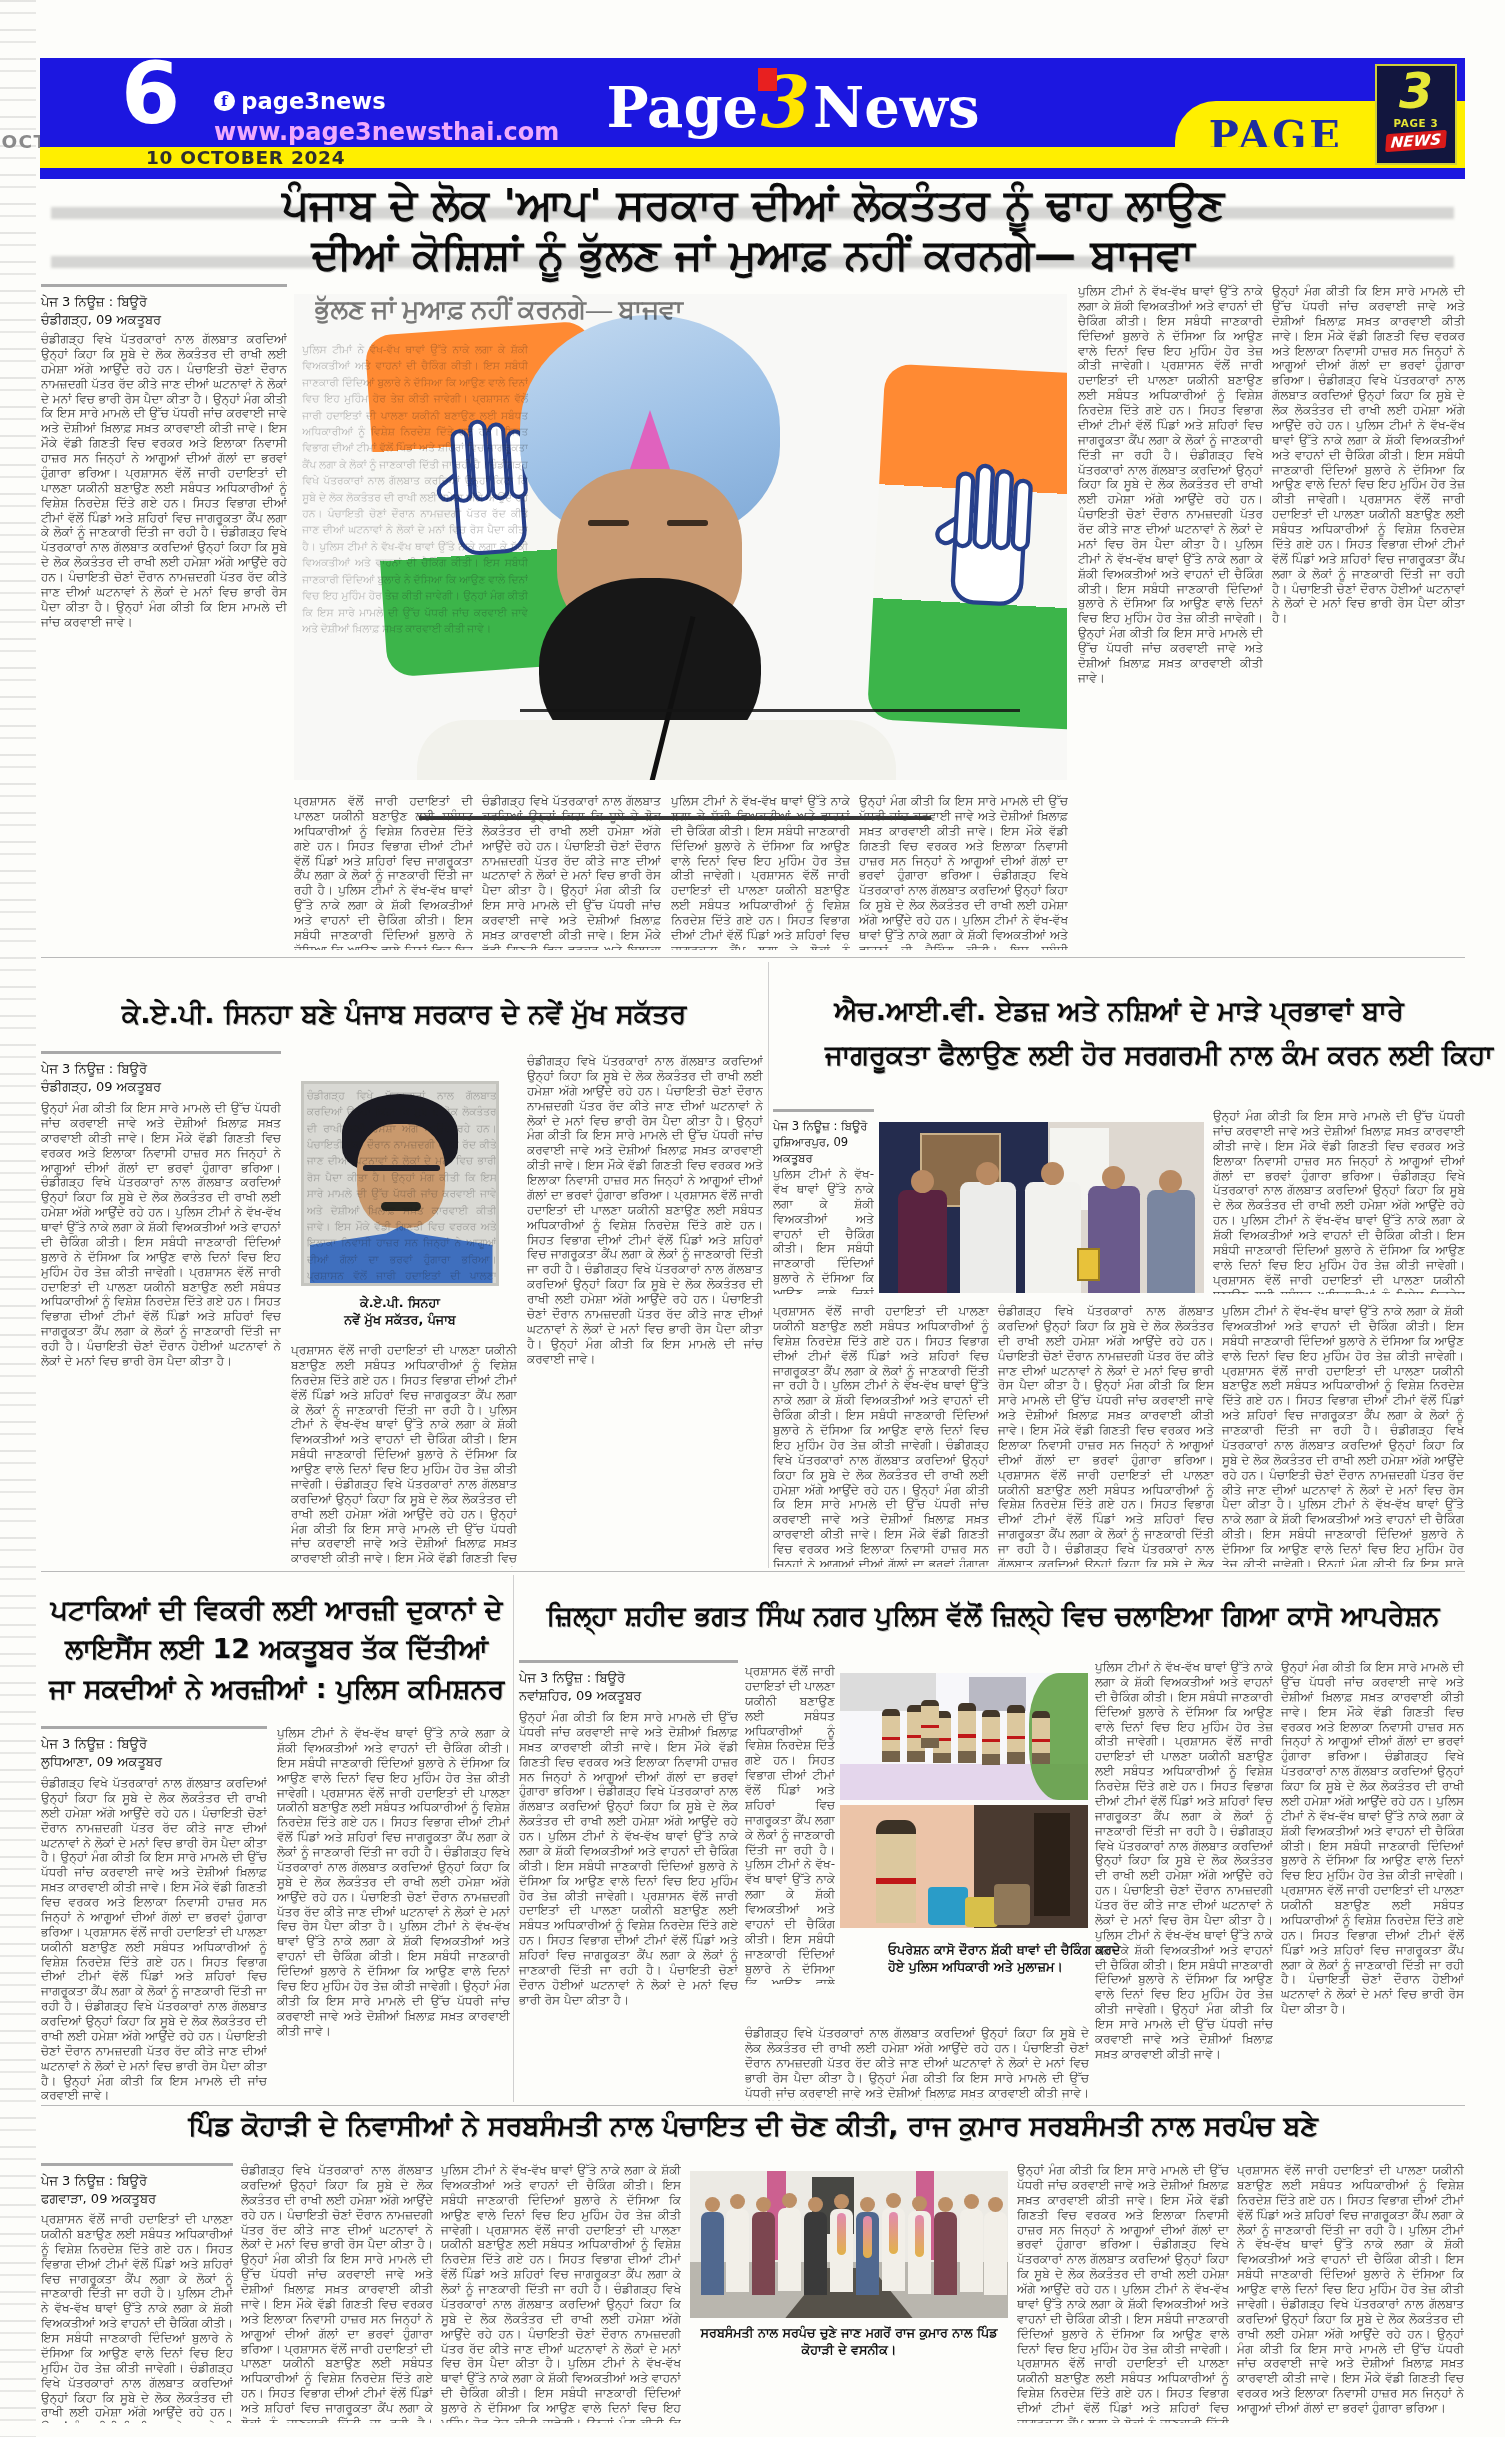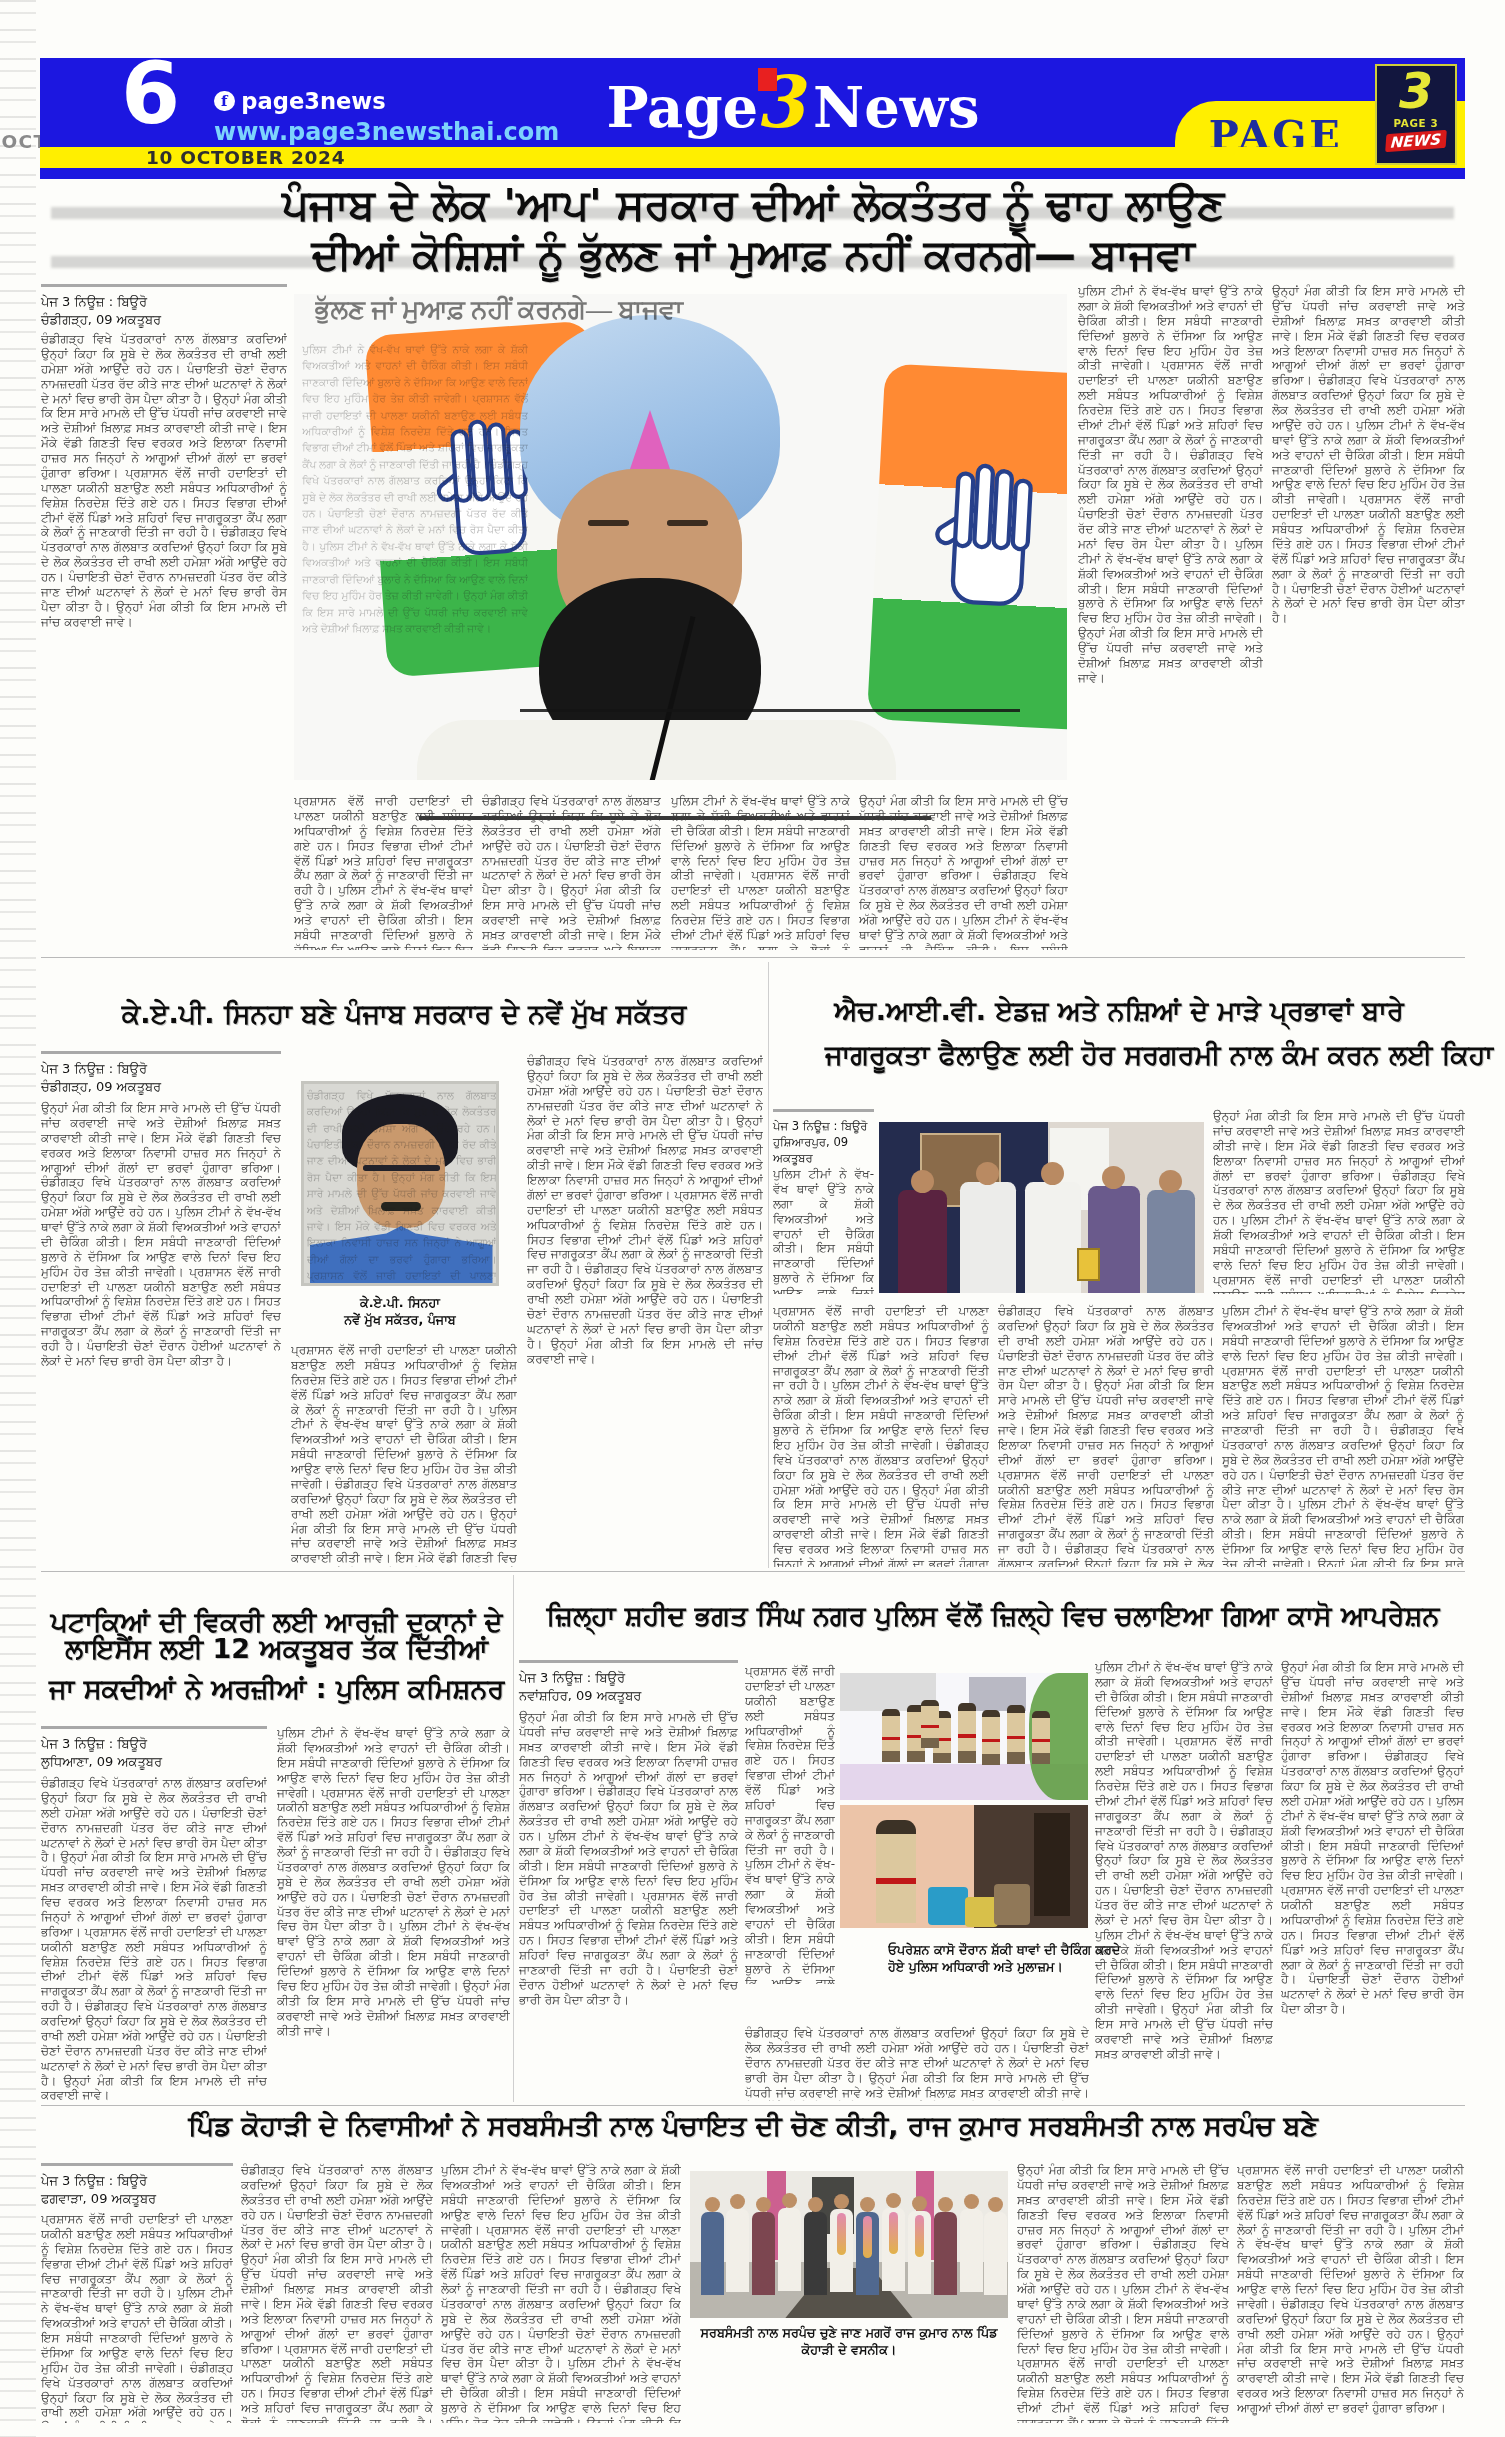--- a/index.html
+++ b/index.html
@@ -5,21 +5,21 @@
   html,body{margin:0;padding:0;background:#e9e9e9;}
   .page{position:relative;width:1506px;height:2438px;background:#fdfdfa;font-family:"DejaVu Sans",sans-serif;overflow:hidden;}
   
   .head-blue{position:absolute;left:40px;top:58px;width:1425px;height:89px;background:#1c17e0;}
   .head-thin{position:absolute;left:40px;top:168px;width:1425px;height:11px;background:#1c17e0;}
   .date-strip{position:absolute;left:40px;top:147px;width:1425px;height:20.5px;background:#ffef00;}
   .date-text{position:absolute;left:106px;top:0;font-size:18.5px;font-weight:bold;color:#2f2f2f;letter-spacing:0.7px;filter:blur(0.3px);}
   .pagenum{position:absolute;left:81px;top:-11px;font-size:85px;font-weight:bold;color:#fff;line-height:1.1;}
   .social-row{position:absolute;left:174px;top:30px;display:flex;align-items:center;gap:6.8px;color:#fff;font-weight:bold;font-size:22.6px;}
   .fb{display:inline-flex;width:20.5px;height:20.5px;border-radius:50%;background:#fff;color:#1c17e0;font-weight:bold;font-size:15px;align-items:center;justify-content:center;font-family:"DejaVu Serif",serif;}
-  .url{position:absolute;left:174px;top:60px;font-size:24px;font-weight:bold;color:#7dd3fc;}
+  .url{position:absolute;left:174px;top:60px;font-size:24px;font-weight:bold;color:#f0abfc;}
   .masthead{position:absolute;left:479px;top:0px;width:548px;height:89px;text-align:center;color:#fff;font-family:"DejaVu Serif",serif;font-weight:bold;}
   .mh-word{font-size:56px;line-height:89px;}
   .mh-3{position:relative;display:inline-block;color:#ffe400;font-size:71px;line-height:89px;margin:0 2.7px;font-style:italic;}
   .mh-3::before{content:"";position:absolute;left:-2.7px;top:9.6px;width:19px;height:23px;background:#e82020;}
   .india-tab{position:absolute;left:1135px;top:43px;width:290px;height:66px;background:#ffef00;border-radius:41px 0 0 0;display:flex;align-items:center;justify-content:center;}
   .india-txt{font-size:40px;font-weight:bold;color:#1e2e9e;font-family:"DejaVu Serif",serif;letter-spacing:2.7px;padding-right:89px;}
   .logo3{position:absolute;left:1335px;top:6.2px;width:82px;height:101px;background:#12163e;border:2.1px solid #cfcf3a;box-sizing:border-box;z-index:5;}
   .logo3-num{font-size:49px;font-weight:bold;font-style:italic;color:#e6e636;text-align:center;line-height:.95;margin-top:2.7px;}
   .logo3-page{font-size:10.3px;color:#e6e636;font-weight:bold;text-align:center;letter-spacing:0.7px;margin-top:1.4px;}
   .logo3-news{margin:3.4px auto 0;width:60px;background:#d81a1a;color:#fff;font-style:italic;font-weight:bold;font-size:15px;text-align:center;transform:skewX(-8deg) rotate(-4deg);border-radius:2.7px;}
@@ -186,21 +186,21 @@
     <div style="position:absolute;left:198px;bottom:12.3px;width:23px;height:33px;background:#e8c23a;border:2.1px solid #9a7c20;box-sizing:border-box;"></div>
   </div>
   <div class="col" style="left:1213px;top:1109px;width:252px;height:185px;">ਉਨ੍ਹਾਂ ਮੰਗ ਕੀਤੀ ਕਿ ਇਸ ਸਾਰੇ ਮਾਮਲੇ ਦੀ ਉੱਚ ਪੱਧਰੀ ਜਾਂਚ ਕਰਵਾਈ ਜਾਵੇ ਅਤੇ ਦੋਸ਼ੀਆਂ ਖ਼ਿਲਾਫ਼ ਸਖ਼ਤ ਕਾਰਵਾਈ ਕੀਤੀ ਜਾਵੇ। ਇਸ ਮੌਕੇ ਵੱਡੀ ਗਿਣਤੀ ਵਿਚ ਵਰਕਰ ਅਤੇ ਇਲਾਕਾ ਨਿਵਾਸੀ ਹਾਜ਼ਰ ਸਨ ਜਿਨ੍ਹਾਂ ਨੇ ਆਗੂਆਂ ਦੀਆਂ ਗੱਲਾਂ ਦਾ ਭਰਵਾਂ ਹੁੰਗਾਰਾ ਭਰਿਆ। ਚੰਡੀਗੜ੍ਹ ਵਿਖੇ ਪੱਤਰਕਾਰਾਂ ਨਾਲ ਗੱਲਬਾਤ ਕਰਦਿਆਂ ਉਨ੍ਹਾਂ ਕਿਹਾ ਕਿ ਸੂਬੇ ਦੇ ਲੋਕ ਲੋਕਤੰਤਰ ਦੀ ਰਾਖੀ ਲਈ ਹਮੇਸ਼ਾ ਅੱਗੇ ਆਉਂਦੇ ਰਹੇ ਹਨ। ਪੁਲਿਸ ਟੀਮਾਂ ਨੇ ਵੱਖ-ਵੱਖ ਥਾਵਾਂ ਉੱਤੇ ਨਾਕੇ ਲਗਾ ਕੇ ਸ਼ੱਕੀ ਵਿਅਕਤੀਆਂ ਅਤੇ ਵਾਹਨਾਂ ਦੀ ਚੈਕਿੰਗ ਕੀਤੀ। ਇਸ ਸਬੰਧੀ ਜਾਣਕਾਰੀ ਦਿੰਦਿਆਂ ਬੁਲਾਰੇ ਨੇ ਦੱਸਿਆ ਕਿ ਆਉਣ ਵਾਲੇ ਦਿਨਾਂ ਵਿਚ ਇਹ ਮੁਹਿੰਮ ਹੋਰ ਤੇਜ਼ ਕੀਤੀ ਜਾਵੇਗੀ। ਪ੍ਰਸ਼ਾਸਨ ਵੱਲੋਂ ਜਾਰੀ ਹਦਾਇਤਾਂ ਦੀ ਪਾਲਣਾ ਯਕੀਨੀ ਬਣਾਉਣ ਲਈ ਸਬੰਧਤ ਅਧਿਕਾਰੀਆਂ ਨੂੰ ਵਿਸ਼ੇਸ਼ ਨਿਰਦੇਸ਼ ਦਿੱਤੇ ਗਏ ਹਨ। ਸਿਹਤ ਵਿਭਾਗ ਦੀਆਂ ਟੀਮਾਂ ਵੱਲੋਂ ਪਿੰਡਾਂ ਅਤੇ ਸ਼ਹਿਰਾਂ ਵਿਚ ਜਾਗਰੂਕਤਾ ਕੈਂਪ ਲਗਾ ਕੇ ਲੋਕਾਂ ਨੂੰ ਜਾਣਕਾਰੀ ਦਿੱਤੀ ਜਾ ਰਹੀ ਹੈ। ਪੰਚਾਇਤੀ ਚੋਣਾਂ ਦੌਰਾਨ ਹੋਈਆਂ ਘਟਨਾਵਾਂ ਨੇ ਲੋਕਾਂ ਦੇ ਮਨਾਂ ਵਿਚ ਭਾਰੀ ਰੋਸ ਪੈਦਾ ਕੀਤਾ ਹੈ।</div>
   <div class="col" style="left:773px;top:1304px;width:216px;height:263px;">ਪ੍ਰਸ਼ਾਸਨ ਵੱਲੋਂ ਜਾਰੀ ਹਦਾਇਤਾਂ ਦੀ ਪਾਲਣਾ ਯਕੀਨੀ ਬਣਾਉਣ ਲਈ ਸਬੰਧਤ ਅਧਿਕਾਰੀਆਂ ਨੂੰ ਵਿਸ਼ੇਸ਼ ਨਿਰਦੇਸ਼ ਦਿੱਤੇ ਗਏ ਹਨ। ਸਿਹਤ ਵਿਭਾਗ ਦੀਆਂ ਟੀਮਾਂ ਵੱਲੋਂ ਪਿੰਡਾਂ ਅਤੇ ਸ਼ਹਿਰਾਂ ਵਿਚ ਜਾਗਰੂਕਤਾ ਕੈਂਪ ਲਗਾ ਕੇ ਲੋਕਾਂ ਨੂੰ ਜਾਣਕਾਰੀ ਦਿੱਤੀ ਜਾ ਰਹੀ ਹੈ। ਪੁਲਿਸ ਟੀਮਾਂ ਨੇ ਵੱਖ-ਵੱਖ ਥਾਵਾਂ ਉੱਤੇ ਨਾਕੇ ਲਗਾ ਕੇ ਸ਼ੱਕੀ ਵਿਅਕਤੀਆਂ ਅਤੇ ਵਾਹਨਾਂ ਦੀ ਚੈਕਿੰਗ ਕੀਤੀ। ਇਸ ਸਬੰਧੀ ਜਾਣਕਾਰੀ ਦਿੰਦਿਆਂ ਬੁਲਾਰੇ ਨੇ ਦੱਸਿਆ ਕਿ ਆਉਣ ਵਾਲੇ ਦਿਨਾਂ ਵਿਚ ਇਹ ਮੁਹਿੰਮ ਹੋਰ ਤੇਜ਼ ਕੀਤੀ ਜਾਵੇਗੀ। ਚੰਡੀਗੜ੍ਹ ਵਿਖੇ ਪੱਤਰਕਾਰਾਂ ਨਾਲ ਗੱਲਬਾਤ ਕਰਦਿਆਂ ਉਨ੍ਹਾਂ ਕਿਹਾ ਕਿ ਸੂਬੇ ਦੇ ਲੋਕ ਲੋਕਤੰਤਰ ਦੀ ਰਾਖੀ ਲਈ ਹਮੇਸ਼ਾ ਅੱਗੇ ਆਉਂਦੇ ਰਹੇ ਹਨ। ਉਨ੍ਹਾਂ ਮੰਗ ਕੀਤੀ ਕਿ ਇਸ ਸਾਰੇ ਮਾਮਲੇ ਦੀ ਉੱਚ ਪੱਧਰੀ ਜਾਂਚ ਕਰਵਾਈ ਜਾਵੇ ਅਤੇ ਦੋਸ਼ੀਆਂ ਖ਼ਿਲਾਫ਼ ਸਖ਼ਤ ਕਾਰਵਾਈ ਕੀਤੀ ਜਾਵੇ। ਇਸ ਮੌਕੇ ਵੱਡੀ ਗਿਣਤੀ ਵਿਚ ਵਰਕਰ ਅਤੇ ਇਲਾਕਾ ਨਿਵਾਸੀ ਹਾਜ਼ਰ ਸਨ ਜਿਨ੍ਹਾਂ ਨੇ ਆਗੂਆਂ ਦੀਆਂ ਗੱਲਾਂ ਦਾ ਭਰਵਾਂ ਹੁੰਗਾਰਾ ਭਰਿਆ।</div>
   <div class="col" style="left:998px;top:1304px;width:216px;height:263px;">ਚੰਡੀਗੜ੍ਹ ਵਿਖੇ ਪੱਤਰਕਾਰਾਂ ਨਾਲ ਗੱਲਬਾਤ ਕਰਦਿਆਂ ਉਨ੍ਹਾਂ ਕਿਹਾ ਕਿ ਸੂਬੇ ਦੇ ਲੋਕ ਲੋਕਤੰਤਰ ਦੀ ਰਾਖੀ ਲਈ ਹਮੇਸ਼ਾ ਅੱਗੇ ਆਉਂਦੇ ਰਹੇ ਹਨ। ਪੰਚਾਇਤੀ ਚੋਣਾਂ ਦੌਰਾਨ ਨਾਮਜ਼ਦਗੀ ਪੱਤਰ ਰੱਦ ਕੀਤੇ ਜਾਣ ਦੀਆਂ ਘਟਨਾਵਾਂ ਨੇ ਲੋਕਾਂ ਦੇ ਮਨਾਂ ਵਿਚ ਭਾਰੀ ਰੋਸ ਪੈਦਾ ਕੀਤਾ ਹੈ। ਉਨ੍ਹਾਂ ਮੰਗ ਕੀਤੀ ਕਿ ਇਸ ਸਾਰੇ ਮਾਮਲੇ ਦੀ ਉੱਚ ਪੱਧਰੀ ਜਾਂਚ ਕਰਵਾਈ ਜਾਵੇ ਅਤੇ ਦੋਸ਼ੀਆਂ ਖ਼ਿਲਾਫ਼ ਸਖ਼ਤ ਕਾਰਵਾਈ ਕੀਤੀ ਜਾਵੇ। ਇਸ ਮੌਕੇ ਵੱਡੀ ਗਿਣਤੀ ਵਿਚ ਵਰਕਰ ਅਤੇ ਇਲਾਕਾ ਨਿਵਾਸੀ ਹਾਜ਼ਰ ਸਨ ਜਿਨ੍ਹਾਂ ਨੇ ਆਗੂਆਂ ਦੀਆਂ ਗੱਲਾਂ ਦਾ ਭਰਵਾਂ ਹੁੰਗਾਰਾ ਭਰਿਆ। ਪ੍ਰਸ਼ਾਸਨ ਵੱਲੋਂ ਜਾਰੀ ਹਦਾਇਤਾਂ ਦੀ ਪਾਲਣਾ ਯਕੀਨੀ ਬਣਾਉਣ ਲਈ ਸਬੰਧਤ ਅਧਿਕਾਰੀਆਂ ਨੂੰ ਵਿਸ਼ੇਸ਼ ਨਿਰਦੇਸ਼ ਦਿੱਤੇ ਗਏ ਹਨ। ਸਿਹਤ ਵਿਭਾਗ ਦੀਆਂ ਟੀਮਾਂ ਵੱਲੋਂ ਪਿੰਡਾਂ ਅਤੇ ਸ਼ਹਿਰਾਂ ਵਿਚ ਜਾਗਰੂਕਤਾ ਕੈਂਪ ਲਗਾ ਕੇ ਲੋਕਾਂ ਨੂੰ ਜਾਣਕਾਰੀ ਦਿੱਤੀ ਜਾ ਰਹੀ ਹੈ। ਚੰਡੀਗੜ੍ਹ ਵਿਖੇ ਪੱਤਰਕਾਰਾਂ ਨਾਲ ਗੱਲਬਾਤ ਕਰਦਿਆਂ ਉਨ੍ਹਾਂ ਕਿਹਾ ਕਿ ਸੂਬੇ ਦੇ ਲੋਕ ਲੋਕਤੰਤਰ ਦੀ ਰਾਖੀ ਲਈ ਹਮੇਸ਼ਾ ਅੱਗੇ ਆਉਂਦੇ ਰਹੇ ਹਨ। ਪੰਚਾਇਤੀ ਚੋਣਾਂ ਦੌਰਾਨ ਨਾਮਜ਼ਦਗੀ ਪੱਤਰ ਰੱਦ ਕੀਤੇ ਜਾਣ ਦੀਆਂ ਘਟਨਾਵਾਂ ਨੇ ਲੋਕਾਂ ਦੇ ਮਨਾਂ ਵਿਚ ਭਾਰੀ ਰੋਸ ਪੈਦਾ ਕੀਤਾ ਹੈ। ਉਨ੍ਹਾਂ ਮੰਗ ਕੀਤੀ ਕਿ ਇਸ ਮਾਮਲੇ ਦੀ ਜਾਂਚ ਕਰਵਾਈ ਜਾਵੇ।</div>
   <div class="col" style="left:1222px;top:1304px;width:242px;height:263px;">ਪੁਲਿਸ ਟੀਮਾਂ ਨੇ ਵੱਖ-ਵੱਖ ਥਾਵਾਂ ਉੱਤੇ ਨਾਕੇ ਲਗਾ ਕੇ ਸ਼ੱਕੀ ਵਿਅਕਤੀਆਂ ਅਤੇ ਵਾਹਨਾਂ ਦੀ ਚੈਕਿੰਗ ਕੀਤੀ। ਇਸ ਸਬੰਧੀ ਜਾਣਕਾਰੀ ਦਿੰਦਿਆਂ ਬੁਲਾਰੇ ਨੇ ਦੱਸਿਆ ਕਿ ਆਉਣ ਵਾਲੇ ਦਿਨਾਂ ਵਿਚ ਇਹ ਮੁਹਿੰਮ ਹੋਰ ਤੇਜ਼ ਕੀਤੀ ਜਾਵੇਗੀ। ਪ੍ਰਸ਼ਾਸਨ ਵੱਲੋਂ ਜਾਰੀ ਹਦਾਇਤਾਂ ਦੀ ਪਾਲਣਾ ਯਕੀਨੀ ਬਣਾਉਣ ਲਈ ਸਬੰਧਤ ਅਧਿਕਾਰੀਆਂ ਨੂੰ ਵਿਸ਼ੇਸ਼ ਨਿਰਦੇਸ਼ ਦਿੱਤੇ ਗਏ ਹਨ। ਸਿਹਤ ਵਿਭਾਗ ਦੀਆਂ ਟੀਮਾਂ ਵੱਲੋਂ ਪਿੰਡਾਂ ਅਤੇ ਸ਼ਹਿਰਾਂ ਵਿਚ ਜਾਗਰੂਕਤਾ ਕੈਂਪ ਲਗਾ ਕੇ ਲੋਕਾਂ ਨੂੰ ਜਾਣਕਾਰੀ ਦਿੱਤੀ ਜਾ ਰਹੀ ਹੈ। ਚੰਡੀਗੜ੍ਹ ਵਿਖੇ ਪੱਤਰਕਾਰਾਂ ਨਾਲ ਗੱਲਬਾਤ ਕਰਦਿਆਂ ਉਨ੍ਹਾਂ ਕਿਹਾ ਕਿ ਸੂਬੇ ਦੇ ਲੋਕ ਲੋਕਤੰਤਰ ਦੀ ਰਾਖੀ ਲਈ ਹਮੇਸ਼ਾ ਅੱਗੇ ਆਉਂਦੇ ਰਹੇ ਹਨ। ਪੰਚਾਇਤੀ ਚੋਣਾਂ ਦੌਰਾਨ ਨਾਮਜ਼ਦਗੀ ਪੱਤਰ ਰੱਦ ਕੀਤੇ ਜਾਣ ਦੀਆਂ ਘਟਨਾਵਾਂ ਨੇ ਲੋਕਾਂ ਦੇ ਮਨਾਂ ਵਿਚ ਰੋਸ ਪੈਦਾ ਕੀਤਾ ਹੈ। ਪੁਲਿਸ ਟੀਮਾਂ ਨੇ ਵੱਖ-ਵੱਖ ਥਾਵਾਂ ਉੱਤੇ ਨਾਕੇ ਲਗਾ ਕੇ ਸ਼ੱਕੀ ਵਿਅਕਤੀਆਂ ਅਤੇ ਵਾਹਨਾਂ ਦੀ ਚੈਕਿੰਗ ਕੀਤੀ। ਇਸ ਸਬੰਧੀ ਜਾਣਕਾਰੀ ਦਿੰਦਿਆਂ ਬੁਲਾਰੇ ਨੇ ਦੱਸਿਆ ਕਿ ਆਉਣ ਵਾਲੇ ਦਿਨਾਂ ਵਿਚ ਇਹ ਮੁਹਿੰਮ ਹੋਰ ਤੇਜ਼ ਕੀਤੀ ਜਾਵੇਗੀ। ਉਨ੍ਹਾਂ ਮੰਗ ਕੀਤੀ ਕਿ ਇਸ ਸਾਰੇ ਮਾਮਲੇ ਦੀ ਉੱਚ ਪੱਧਰੀ ਜਾਂਚ ਕਰਵਾਈ ਜਾਵੇ ਅਤੇ ਦੋਸ਼ੀਆਂ ਖ਼ਿਲਾਫ਼ ਸਖ਼ਤ ਕਾਰਵਾਈ ਕੀਤੀ ਜਾਵੇ।</div>
 
   <div class="rule" style="left:41px;top:1571px;width:1424px;height:1.4px;"></div>
   <div class="vrule" style="left:513px;top:1575px;width:1.4px;height:527px;"></div>
 
-  <div class="hl hl-sub" style="left:44px;top:1595px;width:465px;margin-top:12px;">ਪਟਾਕਿਆਂ ਦੀ ਵਿਕਰੀ ਲਈ ਆਰਜ਼ੀ ਦੁਕਾਨਾਂ ਦੇ</div>
+  <div class="hl hl-sub" style="left:44px;top:1595px;width:465px;">ਪਟਾਕਿਆਂ ਦੀ ਵਿਕਰੀ ਲਈ ਆਰਜ਼ੀ ਦੁਕਾਨਾਂ ਦੇ</div>
   <div class="hl hl-sub" style="left:44px;top:1634px;width:465px;">ਲਾਇਸੈਂਸ ਲਈ 12 ਅਕਤੂਬਰ ਤੱਕ ਦਿੱਤੀਆਂ</div>
   <div class="hl hl-sub" style="left:44px;top:1674px;width:465px;">ਜਾ ਸਕਦੀਆਂ ਨੇ ਅਰਜ਼ੀਆਂ : ਪੁਲਿਸ ਕਮਿਸ਼ਨਰ</div>
   <div class="dateline" style="left:41px;top:1726px;width:226px;">
     <span>ਪੇਜ 3 ਨਿਊਜ਼ : ਬਿਊਰੋ</span><br>
     <span>ਲੁਧਿਆਣਾ, 09 ਅਕਤੂਬਰ</span>
   </div>
   <div class="col" style="left:41px;top:1776px;width:226px;height:325px;">ਚੰਡੀਗੜ੍ਹ ਵਿਖੇ ਪੱਤਰਕਾਰਾਂ ਨਾਲ ਗੱਲਬਾਤ ਕਰਦਿਆਂ ਉਨ੍ਹਾਂ ਕਿਹਾ ਕਿ ਸੂਬੇ ਦੇ ਲੋਕ ਲੋਕਤੰਤਰ ਦੀ ਰਾਖੀ ਲਈ ਹਮੇਸ਼ਾ ਅੱਗੇ ਆਉਂਦੇ ਰਹੇ ਹਨ। ਪੰਚਾਇਤੀ ਚੋਣਾਂ ਦੌਰਾਨ ਨਾਮਜ਼ਦਗੀ ਪੱਤਰ ਰੱਦ ਕੀਤੇ ਜਾਣ ਦੀਆਂ ਘਟਨਾਵਾਂ ਨੇ ਲੋਕਾਂ ਦੇ ਮਨਾਂ ਵਿਚ ਭਾਰੀ ਰੋਸ ਪੈਦਾ ਕੀਤਾ ਹੈ। ਉਨ੍ਹਾਂ ਮੰਗ ਕੀਤੀ ਕਿ ਇਸ ਸਾਰੇ ਮਾਮਲੇ ਦੀ ਉੱਚ ਪੱਧਰੀ ਜਾਂਚ ਕਰਵਾਈ ਜਾਵੇ ਅਤੇ ਦੋਸ਼ੀਆਂ ਖ਼ਿਲਾਫ਼ ਸਖ਼ਤ ਕਾਰਵਾਈ ਕੀਤੀ ਜਾਵੇ। ਇਸ ਮੌਕੇ ਵੱਡੀ ਗਿਣਤੀ ਵਿਚ ਵਰਕਰ ਅਤੇ ਇਲਾਕਾ ਨਿਵਾਸੀ ਹਾਜ਼ਰ ਸਨ ਜਿਨ੍ਹਾਂ ਨੇ ਆਗੂਆਂ ਦੀਆਂ ਗੱਲਾਂ ਦਾ ਭਰਵਾਂ ਹੁੰਗਾਰਾ ਭਰਿਆ। ਪ੍ਰਸ਼ਾਸਨ ਵੱਲੋਂ ਜਾਰੀ ਹਦਾਇਤਾਂ ਦੀ ਪਾਲਣਾ ਯਕੀਨੀ ਬਣਾਉਣ ਲਈ ਸਬੰਧਤ ਅਧਿਕਾਰੀਆਂ ਨੂੰ ਵਿਸ਼ੇਸ਼ ਨਿਰਦੇਸ਼ ਦਿੱਤੇ ਗਏ ਹਨ। ਸਿਹਤ ਵਿਭਾਗ ਦੀਆਂ ਟੀਮਾਂ ਵੱਲੋਂ ਪਿੰਡਾਂ ਅਤੇ ਸ਼ਹਿਰਾਂ ਵਿਚ ਜਾਗਰੂਕਤਾ ਕੈਂਪ ਲਗਾ ਕੇ ਲੋਕਾਂ ਨੂੰ ਜਾਣਕਾਰੀ ਦਿੱਤੀ ਜਾ ਰਹੀ ਹੈ। ਚੰਡੀਗੜ੍ਹ ਵਿਖੇ ਪੱਤਰਕਾਰਾਂ ਨਾਲ ਗੱਲਬਾਤ ਕਰਦਿਆਂ ਉਨ੍ਹਾਂ ਕਿਹਾ ਕਿ ਸੂਬੇ ਦੇ ਲੋਕ ਲੋਕਤੰਤਰ ਦੀ ਰਾਖੀ ਲਈ ਹਮੇਸ਼ਾ ਅੱਗੇ ਆਉਂਦੇ ਰਹੇ ਹਨ। ਪੰਚਾਇਤੀ ਚੋਣਾਂ ਦੌਰਾਨ ਨਾਮਜ਼ਦਗੀ ਪੱਤਰ ਰੱਦ ਕੀਤੇ ਜਾਣ ਦੀਆਂ ਘਟਨਾਵਾਂ ਨੇ ਲੋਕਾਂ ਦੇ ਮਨਾਂ ਵਿਚ ਭਾਰੀ ਰੋਸ ਪੈਦਾ ਕੀਤਾ ਹੈ। ਉਨ੍ਹਾਂ ਮੰਗ ਕੀਤੀ ਕਿ ਇਸ ਮਾਮਲੇ ਦੀ ਜਾਂਚ ਕਰਵਾਈ ਜਾਵੇ।</div>
   <div class="col" style="left:277px;top:1726px;width:233px;height:375px;">ਪੁਲਿਸ ਟੀਮਾਂ ਨੇ ਵੱਖ-ਵੱਖ ਥਾਵਾਂ ਉੱਤੇ ਨਾਕੇ ਲਗਾ ਕੇ ਸ਼ੱਕੀ ਵਿਅਕਤੀਆਂ ਅਤੇ ਵਾਹਨਾਂ ਦੀ ਚੈਕਿੰਗ ਕੀਤੀ। ਇਸ ਸਬੰਧੀ ਜਾਣਕਾਰੀ ਦਿੰਦਿਆਂ ਬੁਲਾਰੇ ਨੇ ਦੱਸਿਆ ਕਿ ਆਉਣ ਵਾਲੇ ਦਿਨਾਂ ਵਿਚ ਇਹ ਮੁਹਿੰਮ ਹੋਰ ਤੇਜ਼ ਕੀਤੀ ਜਾਵੇਗੀ। ਪ੍ਰਸ਼ਾਸਨ ਵੱਲੋਂ ਜਾਰੀ ਹਦਾਇਤਾਂ ਦੀ ਪਾਲਣਾ ਯਕੀਨੀ ਬਣਾਉਣ ਲਈ ਸਬੰਧਤ ਅਧਿਕਾਰੀਆਂ ਨੂੰ ਵਿਸ਼ੇਸ਼ ਨਿਰਦੇਸ਼ ਦਿੱਤੇ ਗਏ ਹਨ। ਸਿਹਤ ਵਿਭਾਗ ਦੀਆਂ ਟੀਮਾਂ ਵੱਲੋਂ ਪਿੰਡਾਂ ਅਤੇ ਸ਼ਹਿਰਾਂ ਵਿਚ ਜਾਗਰੂਕਤਾ ਕੈਂਪ ਲਗਾ ਕੇ ਲੋਕਾਂ ਨੂੰ ਜਾਣਕਾਰੀ ਦਿੱਤੀ ਜਾ ਰਹੀ ਹੈ। ਚੰਡੀਗੜ੍ਹ ਵਿਖੇ ਪੱਤਰਕਾਰਾਂ ਨਾਲ ਗੱਲਬਾਤ ਕਰਦਿਆਂ ਉਨ੍ਹਾਂ ਕਿਹਾ ਕਿ ਸੂਬੇ ਦੇ ਲੋਕ ਲੋਕਤੰਤਰ ਦੀ ਰਾਖੀ ਲਈ ਹਮੇਸ਼ਾ ਅੱਗੇ ਆਉਂਦੇ ਰਹੇ ਹਨ। ਪੰਚਾਇਤੀ ਚੋਣਾਂ ਦੌਰਾਨ ਨਾਮਜ਼ਦਗੀ ਪੱਤਰ ਰੱਦ ਕੀਤੇ ਜਾਣ ਦੀਆਂ ਘਟਨਾਵਾਂ ਨੇ ਲੋਕਾਂ ਦੇ ਮਨਾਂ ਵਿਚ ਰੋਸ ਪੈਦਾ ਕੀਤਾ ਹੈ। ਪੁਲਿਸ ਟੀਮਾਂ ਨੇ ਵੱਖ-ਵੱਖ ਥਾਵਾਂ ਉੱਤੇ ਨਾਕੇ ਲਗਾ ਕੇ ਸ਼ੱਕੀ ਵਿਅਕਤੀਆਂ ਅਤੇ ਵਾਹਨਾਂ ਦੀ ਚੈਕਿੰਗ ਕੀਤੀ। ਇਸ ਸਬੰਧੀ ਜਾਣਕਾਰੀ ਦਿੰਦਿਆਂ ਬੁਲਾਰੇ ਨੇ ਦੱਸਿਆ ਕਿ ਆਉਣ ਵਾਲੇ ਦਿਨਾਂ ਵਿਚ ਇਹ ਮੁਹਿੰਮ ਹੋਰ ਤੇਜ਼ ਕੀਤੀ ਜਾਵੇਗੀ। ਉਨ੍ਹਾਂ ਮੰਗ ਕੀਤੀ ਕਿ ਇਸ ਸਾਰੇ ਮਾਮਲੇ ਦੀ ਉੱਚ ਪੱਧਰੀ ਜਾਂਚ ਕਰਵਾਈ ਜਾਵੇ ਅਤੇ ਦੋਸ਼ੀਆਂ ਖ਼ਿਲਾਫ਼ ਸਖ਼ਤ ਕਾਰਵਾਈ ਕੀਤੀ ਜਾਵੇ।</div>
 
   <div class="hl hl-sub" style="left:524px;top:1601px;width:938px;">ਜ਼ਿਲ੍ਹਾ ਸ਼ਹੀਦ ਭਗਤ ਸਿੰਘ ਨਗਰ ਪੁਲਿਸ ਵੱਲੋਂ ਜ਼ਿਲ੍ਹੇ ਵਿਚ ਚਲਾਇਆ ਗਿਆ ਕਾਸੋ ਆਪਰੇਸ਼ਨ</div>

